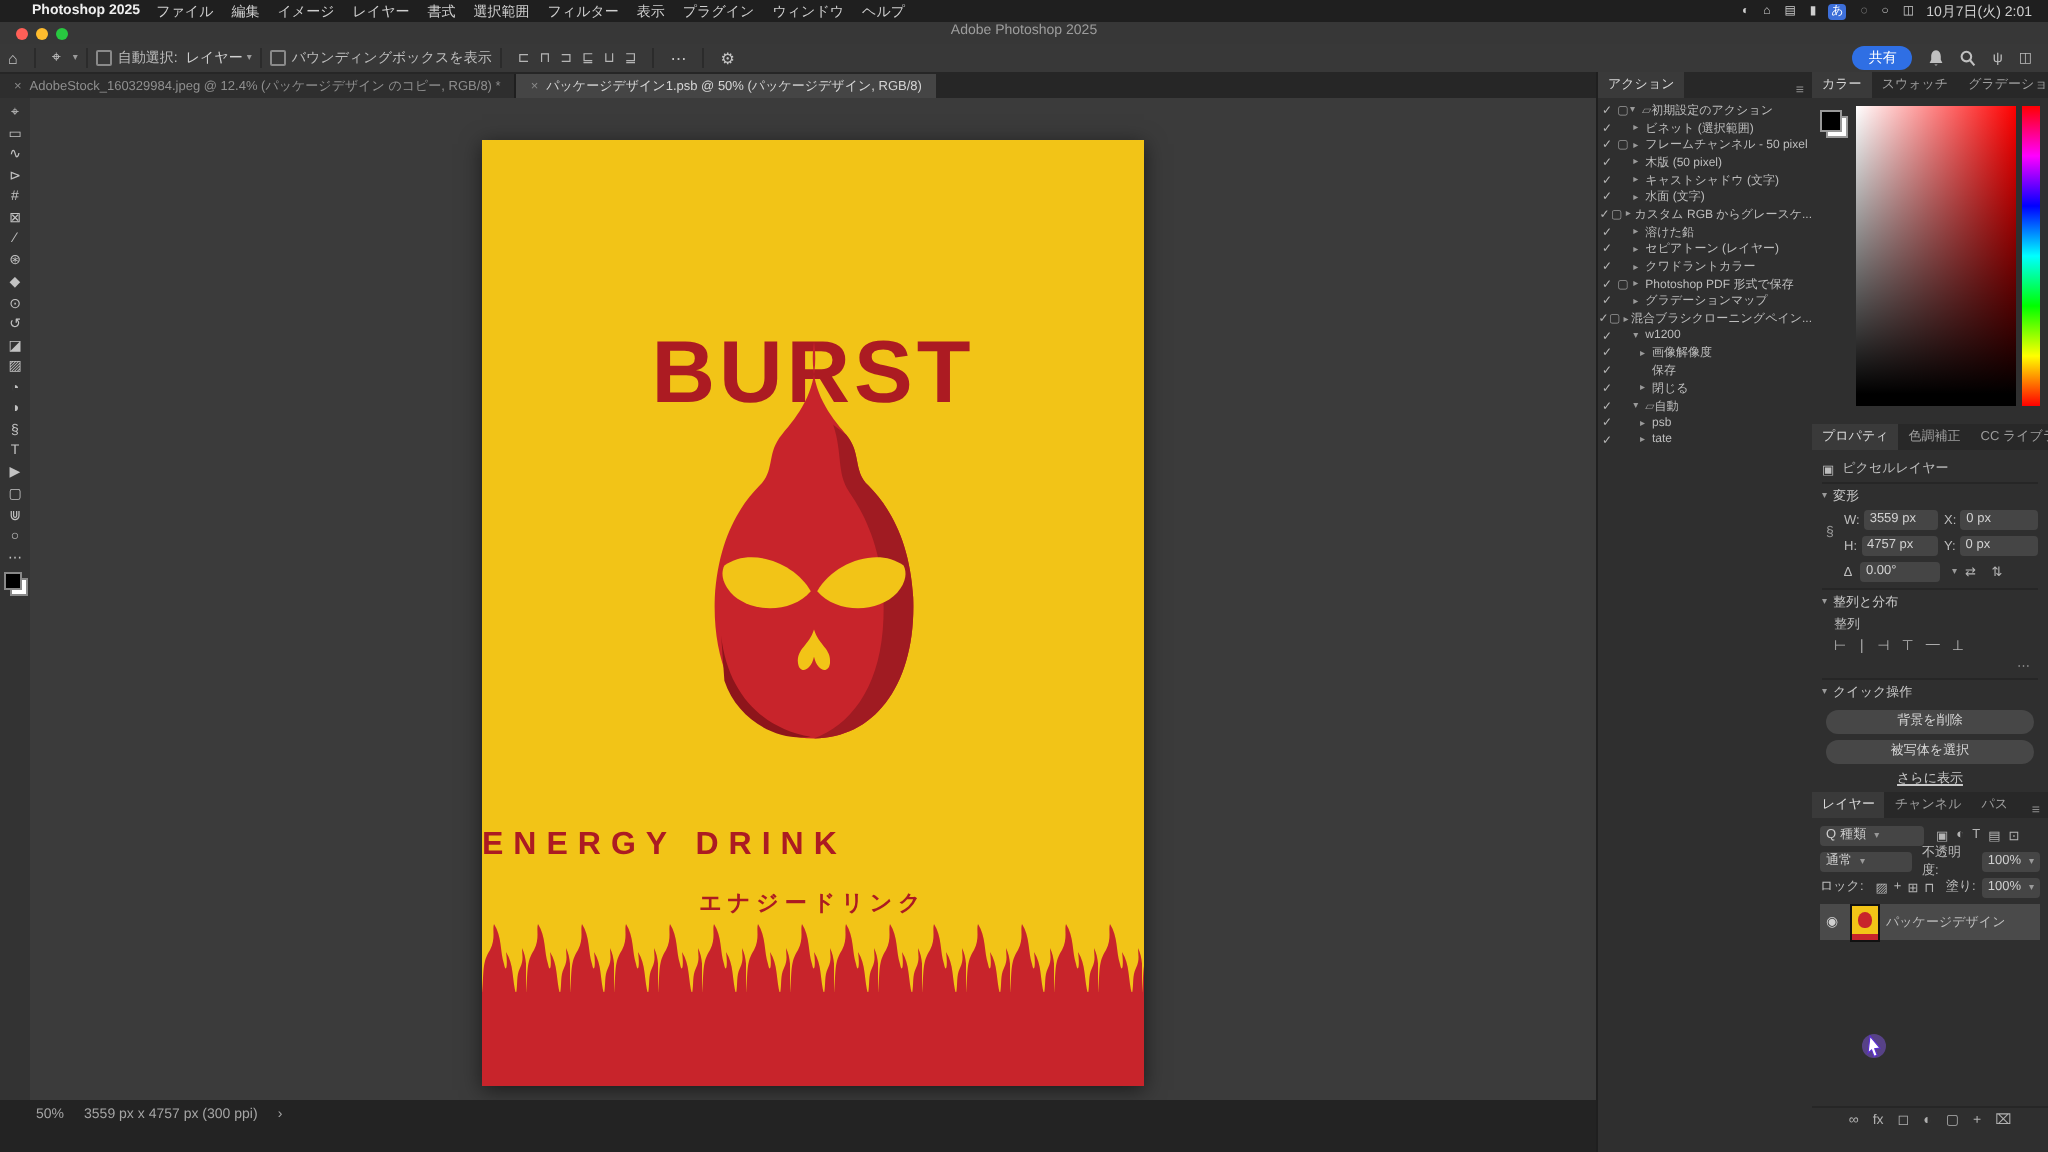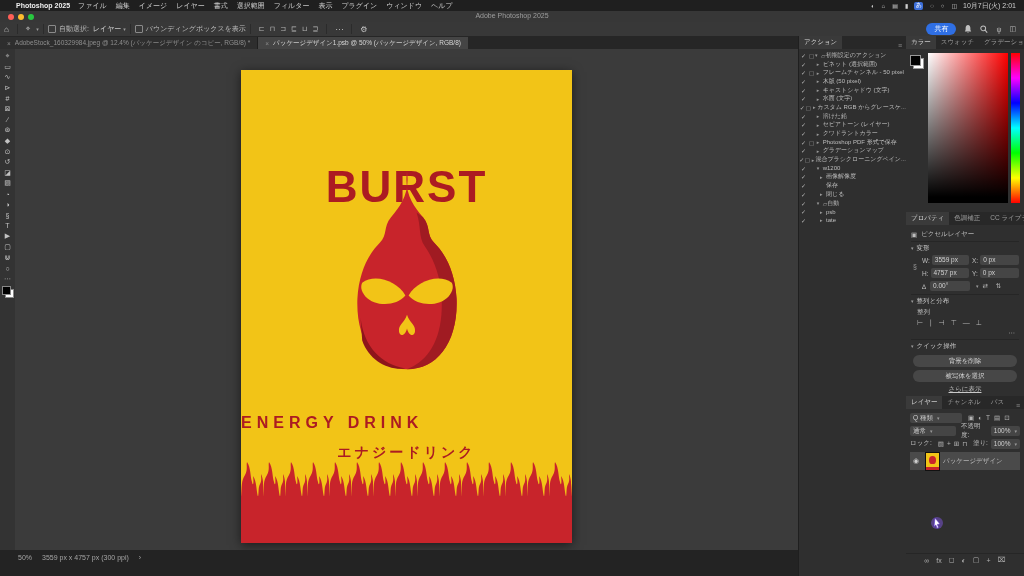--- a/index.html
+++ b/index.html
@@ -48,21 +48,21 @@
   
   #canvas{position:absolute;left:15px;top:49px;width:783px;height:501px;background:#3b3b3b;}
   #poster{position:absolute;left:226px;top:21px;width:331px;height:473px;background:#F2C417;
     box-shadow:0 2px 10px rgba(0,0,0,.55);overflow:hidden;}
   #poster .burst{position:absolute;left:0;top:56px;width:100%;text-align:center;
     font-size:44px;font-weight:800;letter-spacing:2px;color:#AC1B22;margin-top:36px;}
   #poster .skull{position:absolute;left:86px;top:96px;}
   #poster .en{position:absolute;left:0;top:344px;width:100%;
     font-size:16px;font-weight:800;letter-spacing:5px;color:#AC1B22;}
   #poster .jp{position:absolute;left:0;top:374px;width:100%;text-align:center;
-    font-size:14px;font-weight:bold;letter-spacing:3px;color:#AC1B22;}
+    font-size:11px;font-weight:bold;letter-spacing:3px;color:#AC1B22;}
   #poster .flames{position:absolute;left:0;top:392px;}
   #poster .soda{position:absolute;left:0;top:444px;width:100%;text-align:center;
     font-size:10px;font-weight:bold;letter-spacing:6px;color:#F2C417;}
   
   #statusbar{position:absolute;left:0;top:550px;width:798px;height:26px;background:#232323;
     font-size:7px;color:#a5a5a5;}
   #statusbar .row{display:flex;gap:10px;padding:4px 0 0 18px;align-items:center;}
   
   .panel{position:absolute;background:#2f2f2f;}
   .phead{height:13px;background:#282828;display:flex;align-items:flex-end;font-size:6.5px;color:#9e9e9e;}

